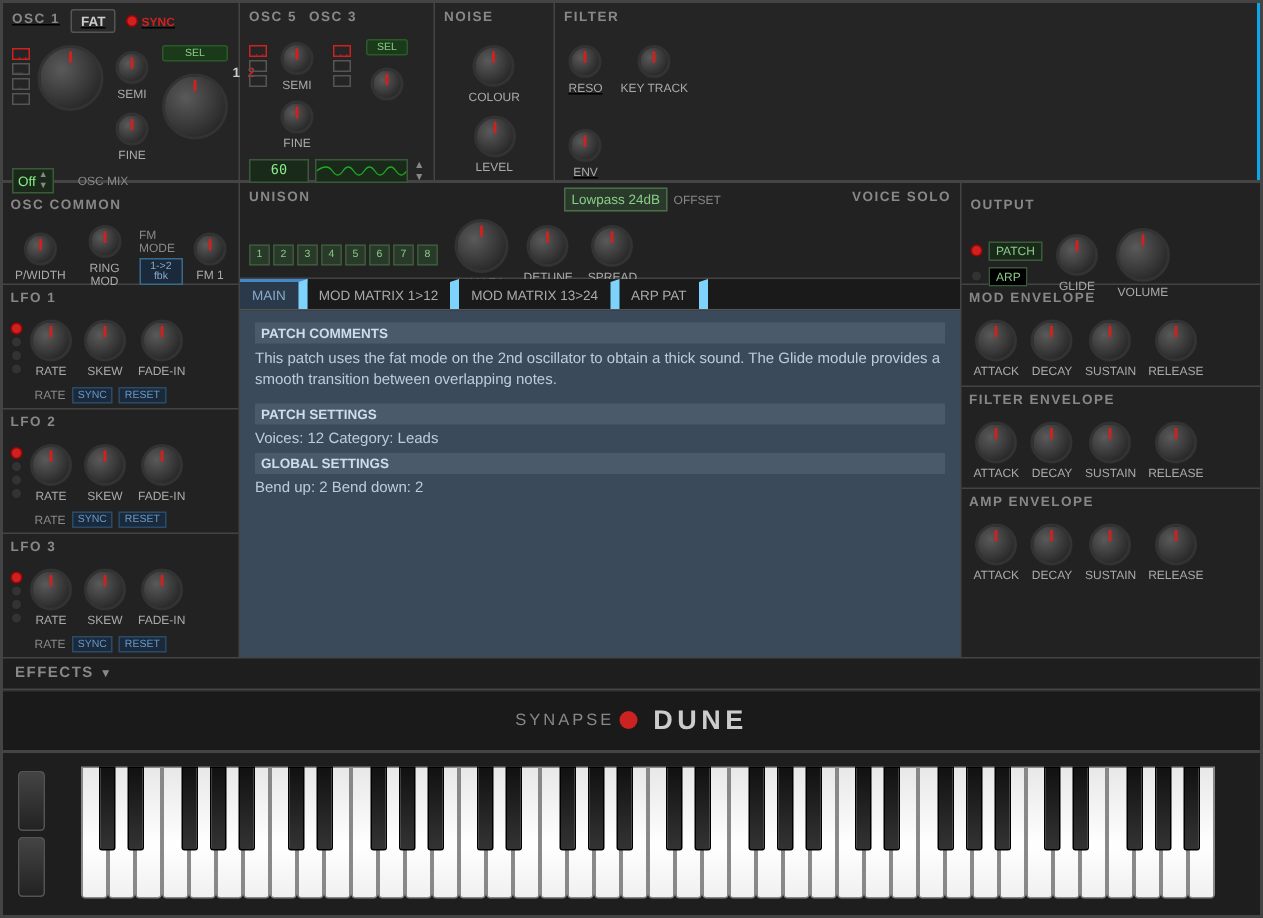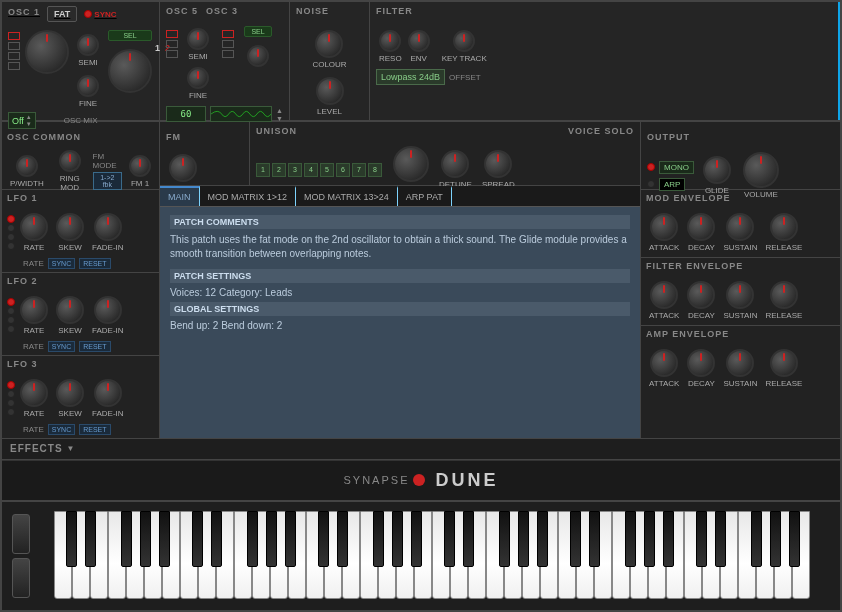--- a/index.html
+++ b/index.html
@@ -150,21 +150,21 @@
       display: flex;
       background: #1a1a1a;
       border-bottom: 1px solid #555;
     }
 
     .patch-tab {
       padding: 4px 8px;
       font-size: 9px;
       color: #aaa;
       cursor: pointer;
-      border-right: 1px solid #7dd3fc;
+      border-right: 6px solid #7dd3fc;
       border-top: 2px solid transparent;
     }
     .patch-tab.active {
       background: #2a3a4a;
       color: #88aacc;
       border-top: 2px solid #4488cc;
     }
 
     .patch-nav {
       display: flex;
@@ -505,21 +505,21 @@
         </div>
       </div>
       <div style="display:flex;align-items:center;gap:4px;margin-top:2px;">
         <div style="background:#1a2a1a;border:1px solid #3a5a3a;display:flex;align-items:center;gap:2px;padding:1px 3px;">
           <span style="color:#88ee88;font-size:9px;">Off</span>
           <div style="display:flex;flex-direction:column;gap:1px;">
             <span style="color:#888;font-size:6px;cursor:pointer;">▲</span>
             <span style="color:#888;font-size:6px;cursor:pointer;">▼</span>
           </div>
         </div>
-        <span style="color:#888;font-size:8px;margin-left:24px;">OSC MIX</span>
+        <span style="color:#888;font-size:8px;margin-left:12px;">OSC MIX</span>
       </div>
     </div>
 
     <div class="section-panel osc23">
       <div style="display:flex;gap:8px;">
         <span class="section-label">OSC 5</span>
         <span class="section-label">OSC 3</span>
       </div>
       <div style="display:flex;gap:6px;margin-top:6px;">
 
@@ -586,21 +586,21 @@
         <div class="knob-wrap">
           <div class="knob"></div>
           <span class="knob-label">LEVEL</span>
         </div>
       </div>
     </div>
 
     <div class="section-panel filter-panel">
       <span class="section-label">FILTER</span>
       <div style="display:flex;align-items:flex-start;gap:6px;margin-top:4px;">
-        <div style="display:flex;flex-direction:row;gap:0;margin-top:4px;">
+        <div style="display:flex;flex-direction:column;gap:19px;margin-top:4px;text-decoration:underline;">
           <div class="knob-wrap">
             <div class="knob knob-small"></div>
             <span class="knob-label">RESO</span>
           </div>
           <div class="knob-wrap">
             <div class="knob knob-small"></div>
             <span class="knob-label">ENV</span>
           </div>
         </div>
         <div style="display:flex;flex-direction:column;gap:4px;margin-top:4px;justify-content:center;">
@@ -729,29 +729,20 @@
           <button class="sync-btn">SYNC</button>
           <button class="reset-btn">RESET</button>
         </div>
       </div>
 
     </div>
 
     <div style="display:flex;flex-direction:column;flex:1;">
 
       <div style="display:flex;height:64px;border-bottom:1px solid #444;">
-        <div style="border-right:1px solid #444;padding:4px 6px;width:90px;">
-          <span class="section-label">FM</span>
-          <div style="display:flex;align-items:center;gap:4px;margin-top:8px;">
-            <div class="knob-wrap">
-              <div class="knob"></div>
-              <span class="knob-label">FM 2</span>
-            </div>
-          </div>
-        </div>
         <div style="flex:1;padding:4px 6px;">
           <div style="display:flex;justify-content:space-between;">
             <span class="section-label">UNISON</span>
             <span class="section-label">VOICE SOLO</span>
           </div>
           <div style="display:flex;align-items:center;gap:4px;margin-top:4px;">
             <div style="display:flex;gap:2px;margin-right:4px;">
               <button class="voice-btn">1</button>
               <button class="voice-btn">2</button>
               <button class="voice-btn">3</button>
@@ -800,21 +791,21 @@
     </div>
 
     <div style="width:200px;display:flex;flex-direction:column;border-left:1px solid #444;">
 
       <div style="padding:4px 6px;border-bottom:1px solid #444;height:68px;">
         <span class="section-label">OUTPUT</span>
         <div style="display:flex;align-items:center;gap:6px;margin-top:6px;">
           <div style="display:flex;flex-direction:column;gap:4px;">
             <div style="display:flex;align-items:center;gap:4px;">
               <div class="led"></div>
-              <button class="mono-btn">MONO</button>
+              <button class="mono-btn">PATCH</button>
             </div>
             <div style="display:flex;align-items:center;gap:4px;">
               <div class="led led-off"></div>
               <button class="arp-btn">ARP</button>
             </div>
           </div>
           <div class="knob-wrap">
             <div class="knob"></div>
             <span class="knob-label">GLIDE</span>
           </div>

